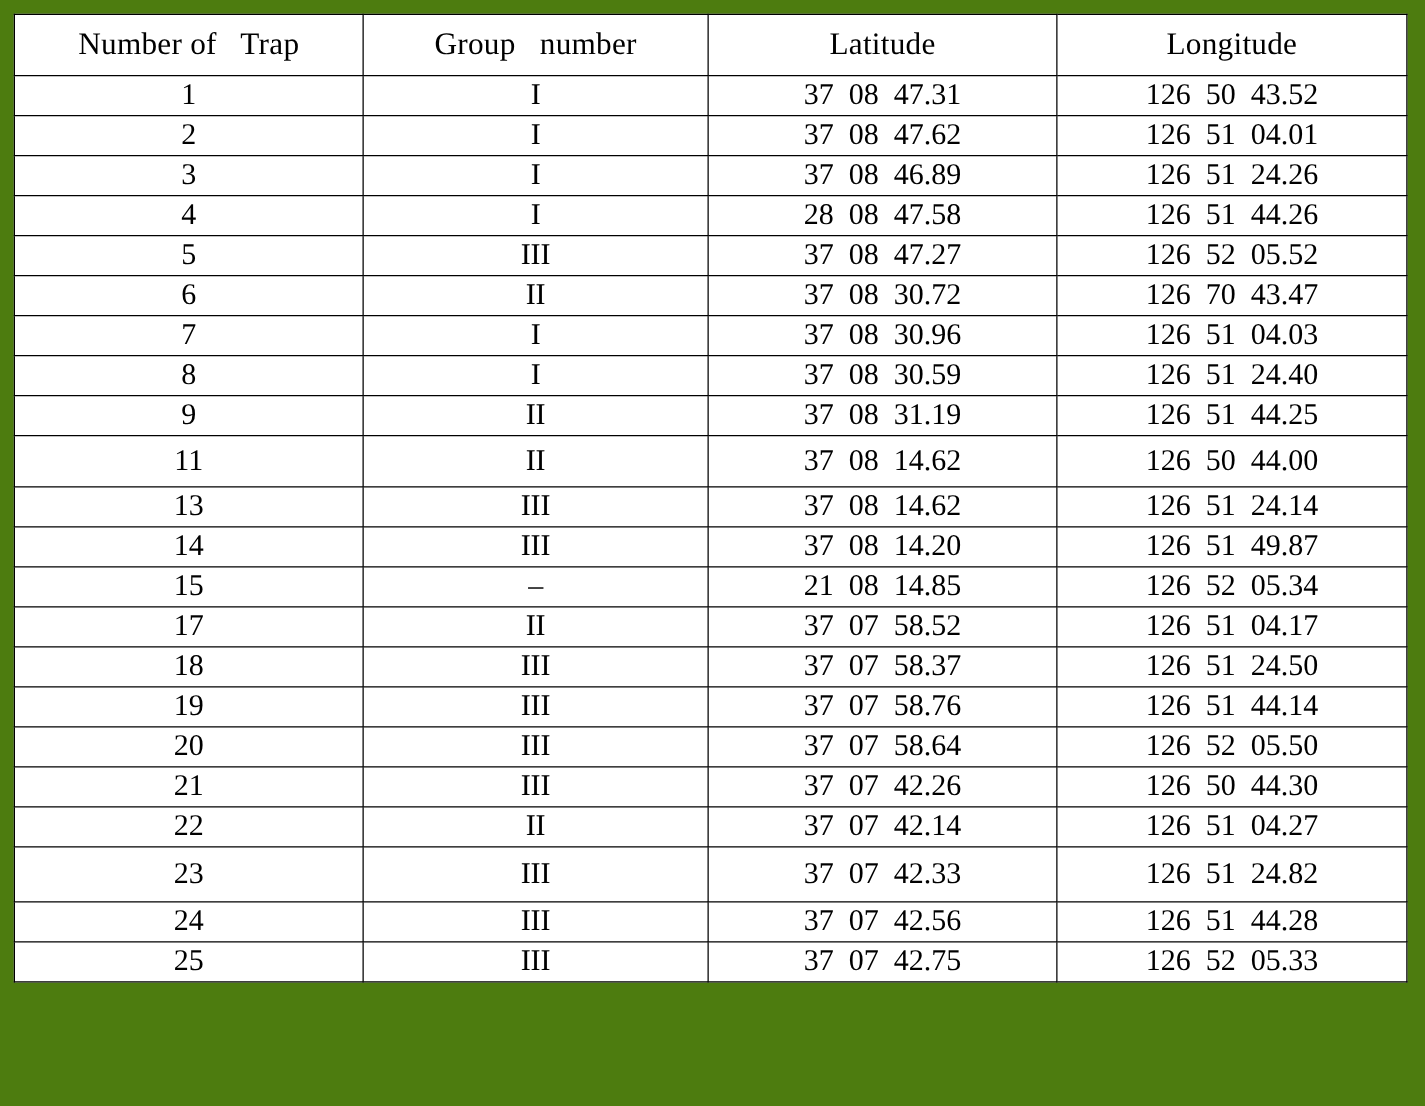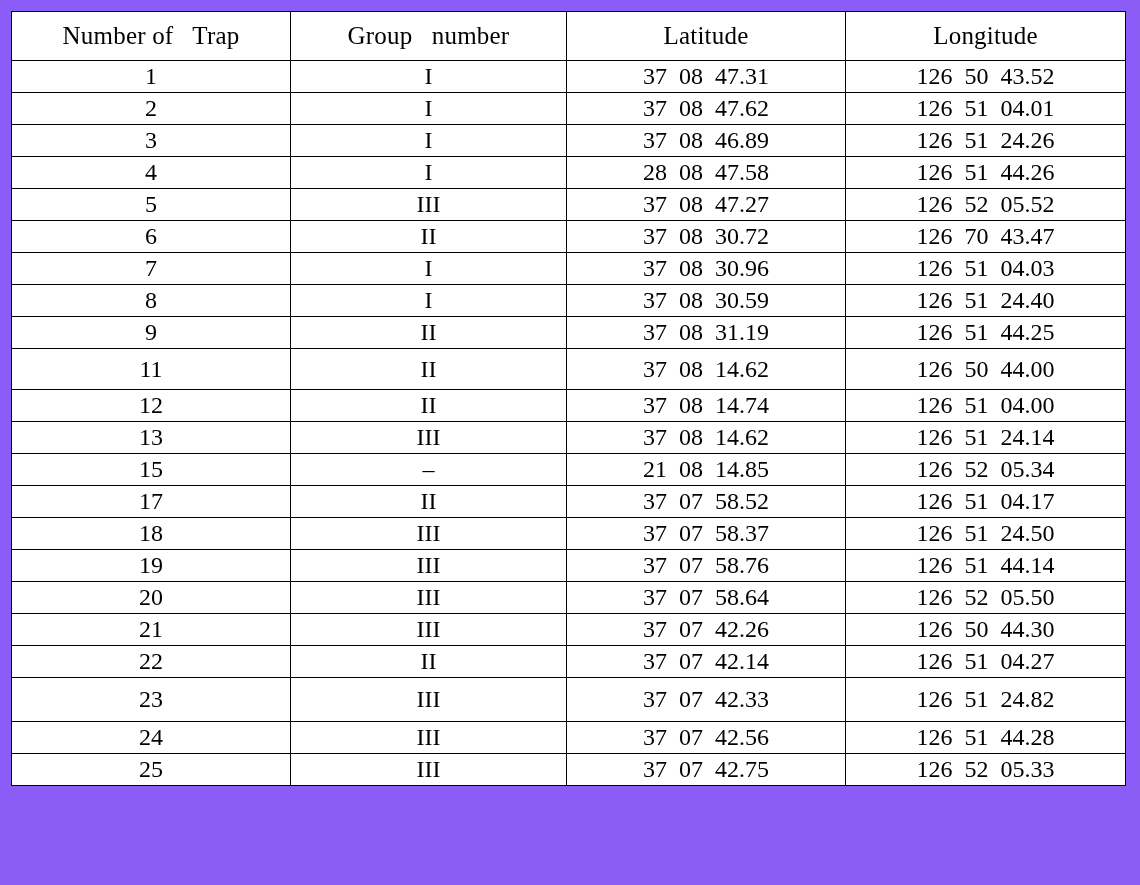--- a/index.html
+++ b/index.html
@@ -11,21 +11,21 @@
     width: 1140px;
     height: 885px;
     font-family: "Liberation Serif", "DejaVu Serif", serif;
     color: #000000;
     overflow: hidden;
   }
   #page {
     position: relative;
     width: 1140px;
     height: 885px;
-    background: #8b5cf6;
+    background: #4d7c0f;
   }
   #trap-table {
     position: absolute;
     left: 11px;
     top: 11px;
     width: 1114px;
     border-collapse: collapse;
     table-layout: fixed;
     background: #ffffff;
   }
@@ -132,30 +132,30 @@
           <td>37  08  31.19</td>
           <td>126  51  44.25</td>
         </tr>
         <tr class="tall">
           <td>11</td>
           <td class="dash-cell">II</td>
           <td>37  08  14.62</td>
           <td>126  50  44.00</td>
         </tr>
         <tr>
-          <td>12</td>
-          <td class="dash-cell">II</td>
-          <td>37  08  14.74</td>
-          <td>126  51  04.00</td>
-        </tr>
-        <tr>
           <td>13</td>
           <td class="dash-cell">III</td>
           <td>37  08  14.62</td>
           <td>126  51  24.14</td>
+        </tr>
+        <tr>
+          <td>14</td>
+          <td class="dash-cell">III</td>
+          <td>37  08  14.20</td>
+          <td>126  51  49.87</td>
         </tr>
         <tr>
           <td>15</td>
           <td class="dash-cell">–</td>
           <td>21  08  14.85</td>
           <td>126  52  05.34</td>
         </tr>
         <tr>
           <td>17</td>
           <td class="dash-cell">II</td>

